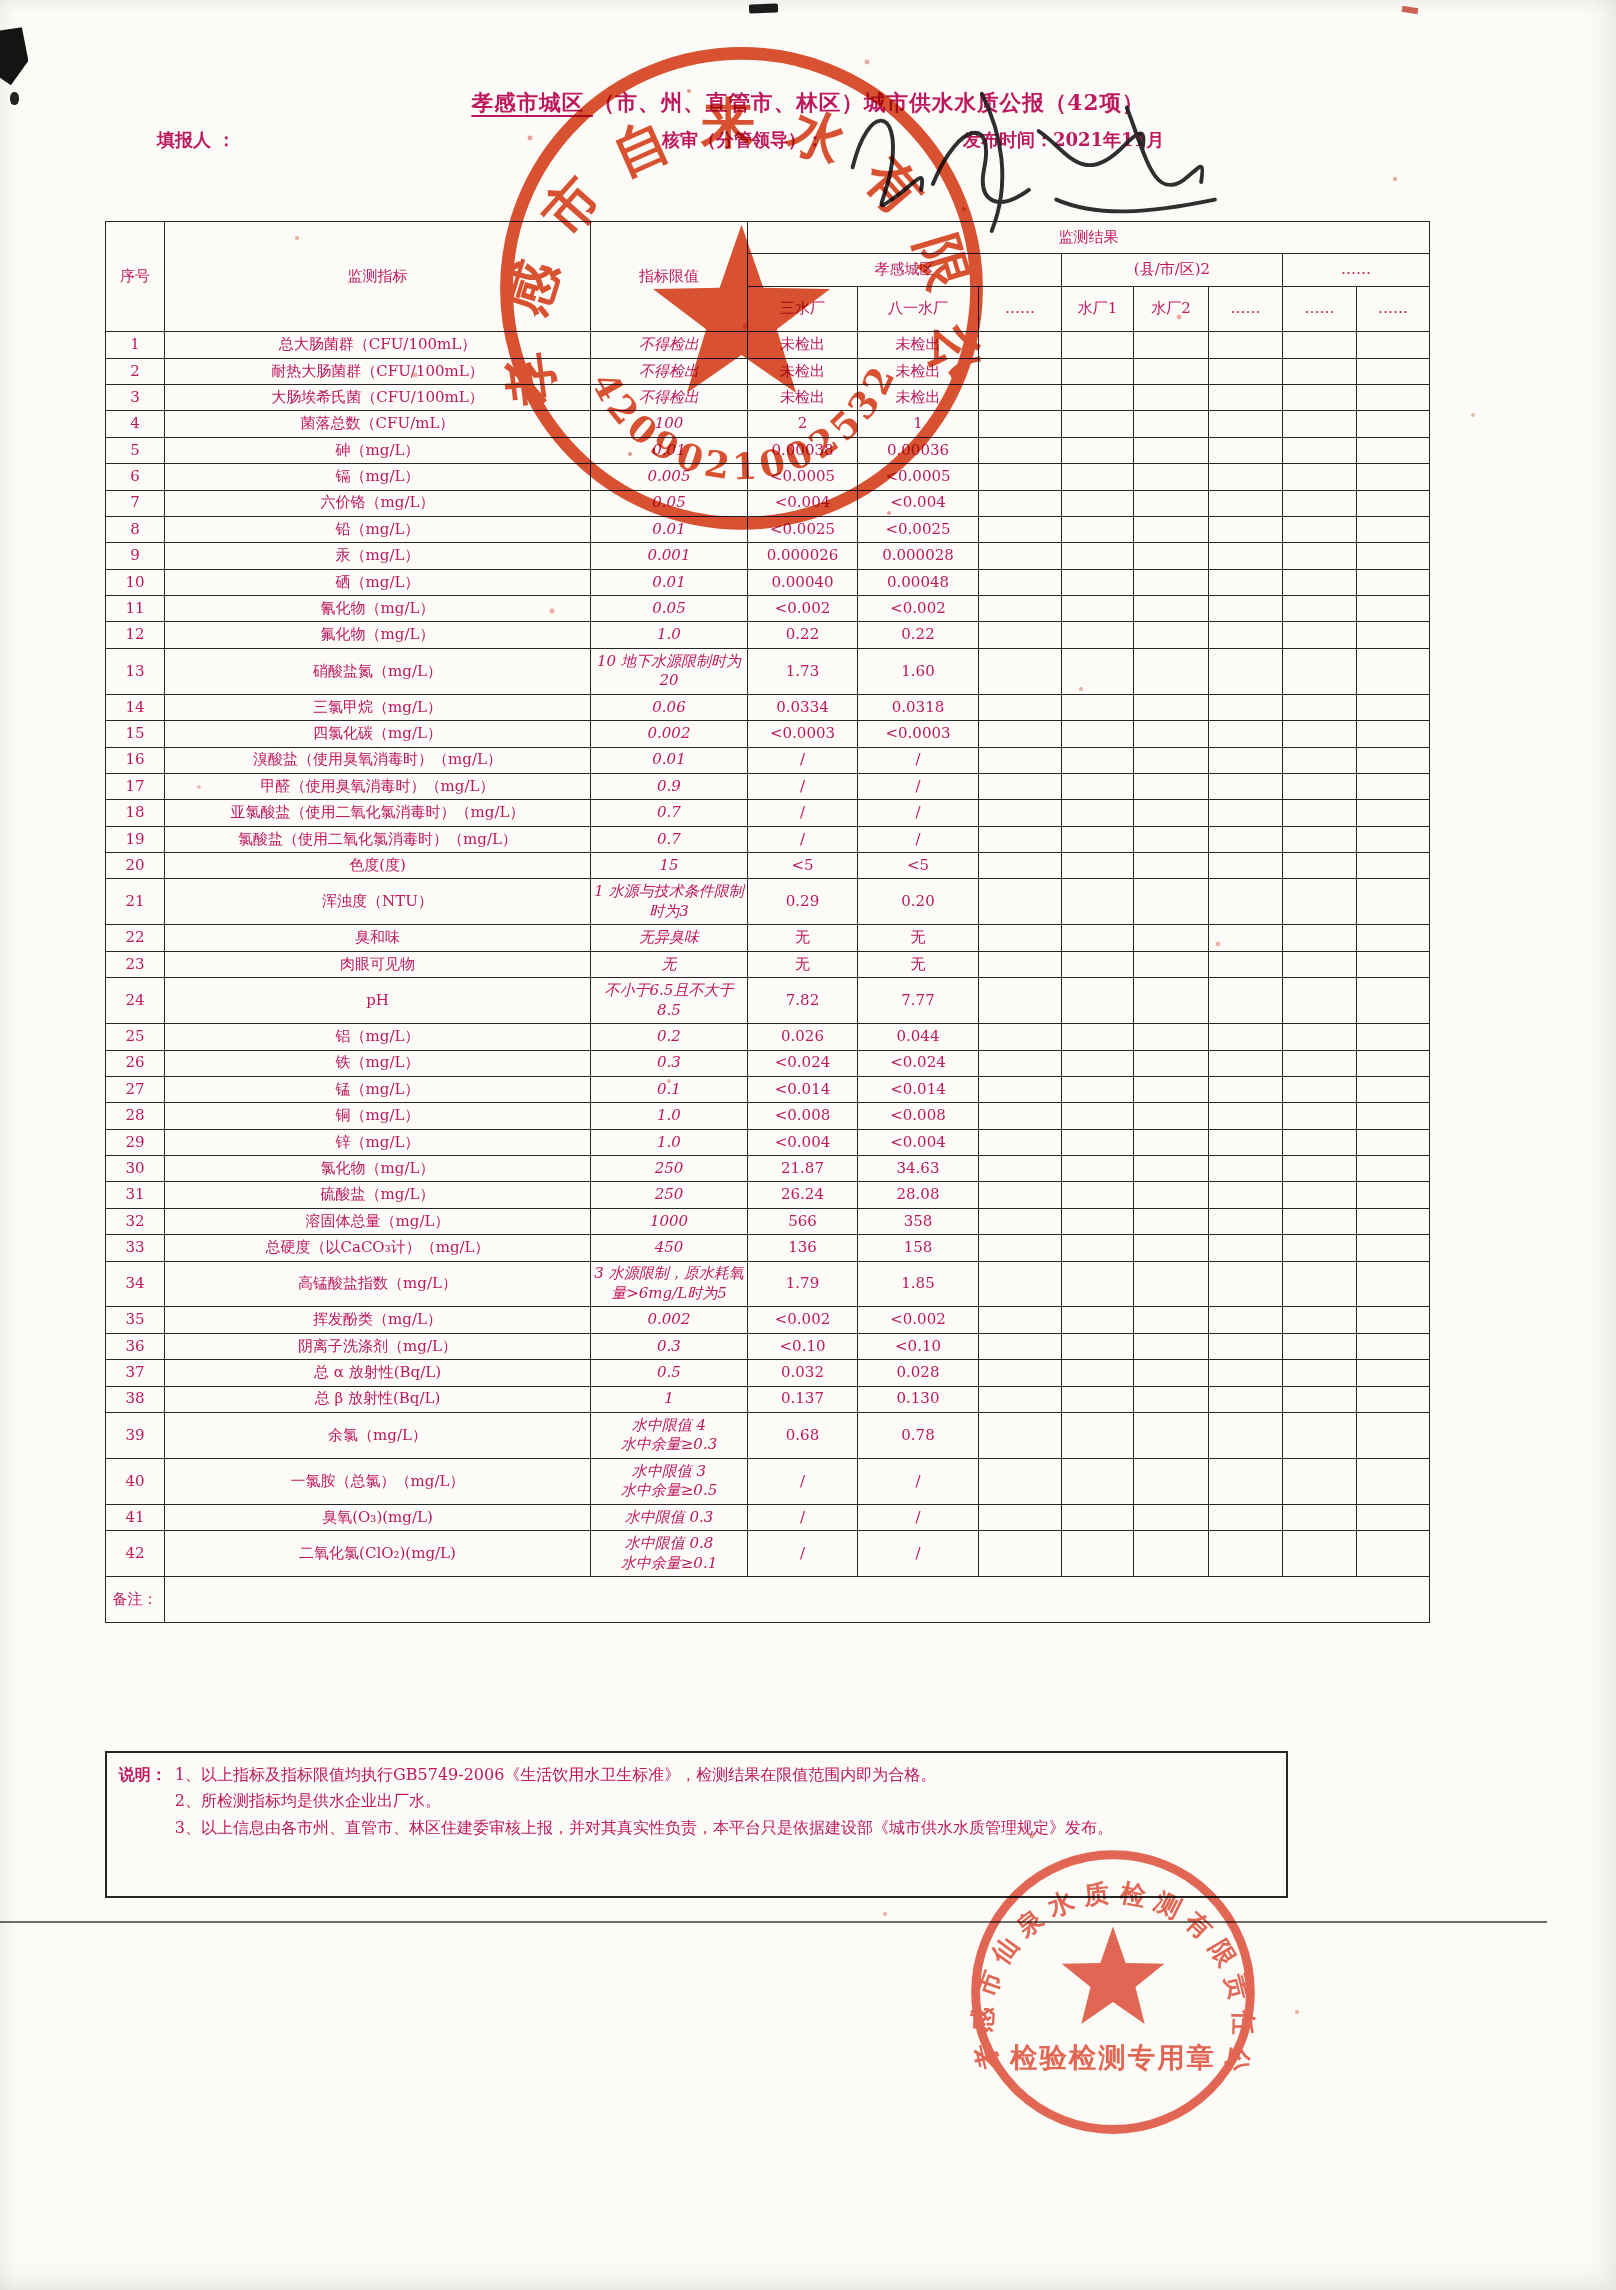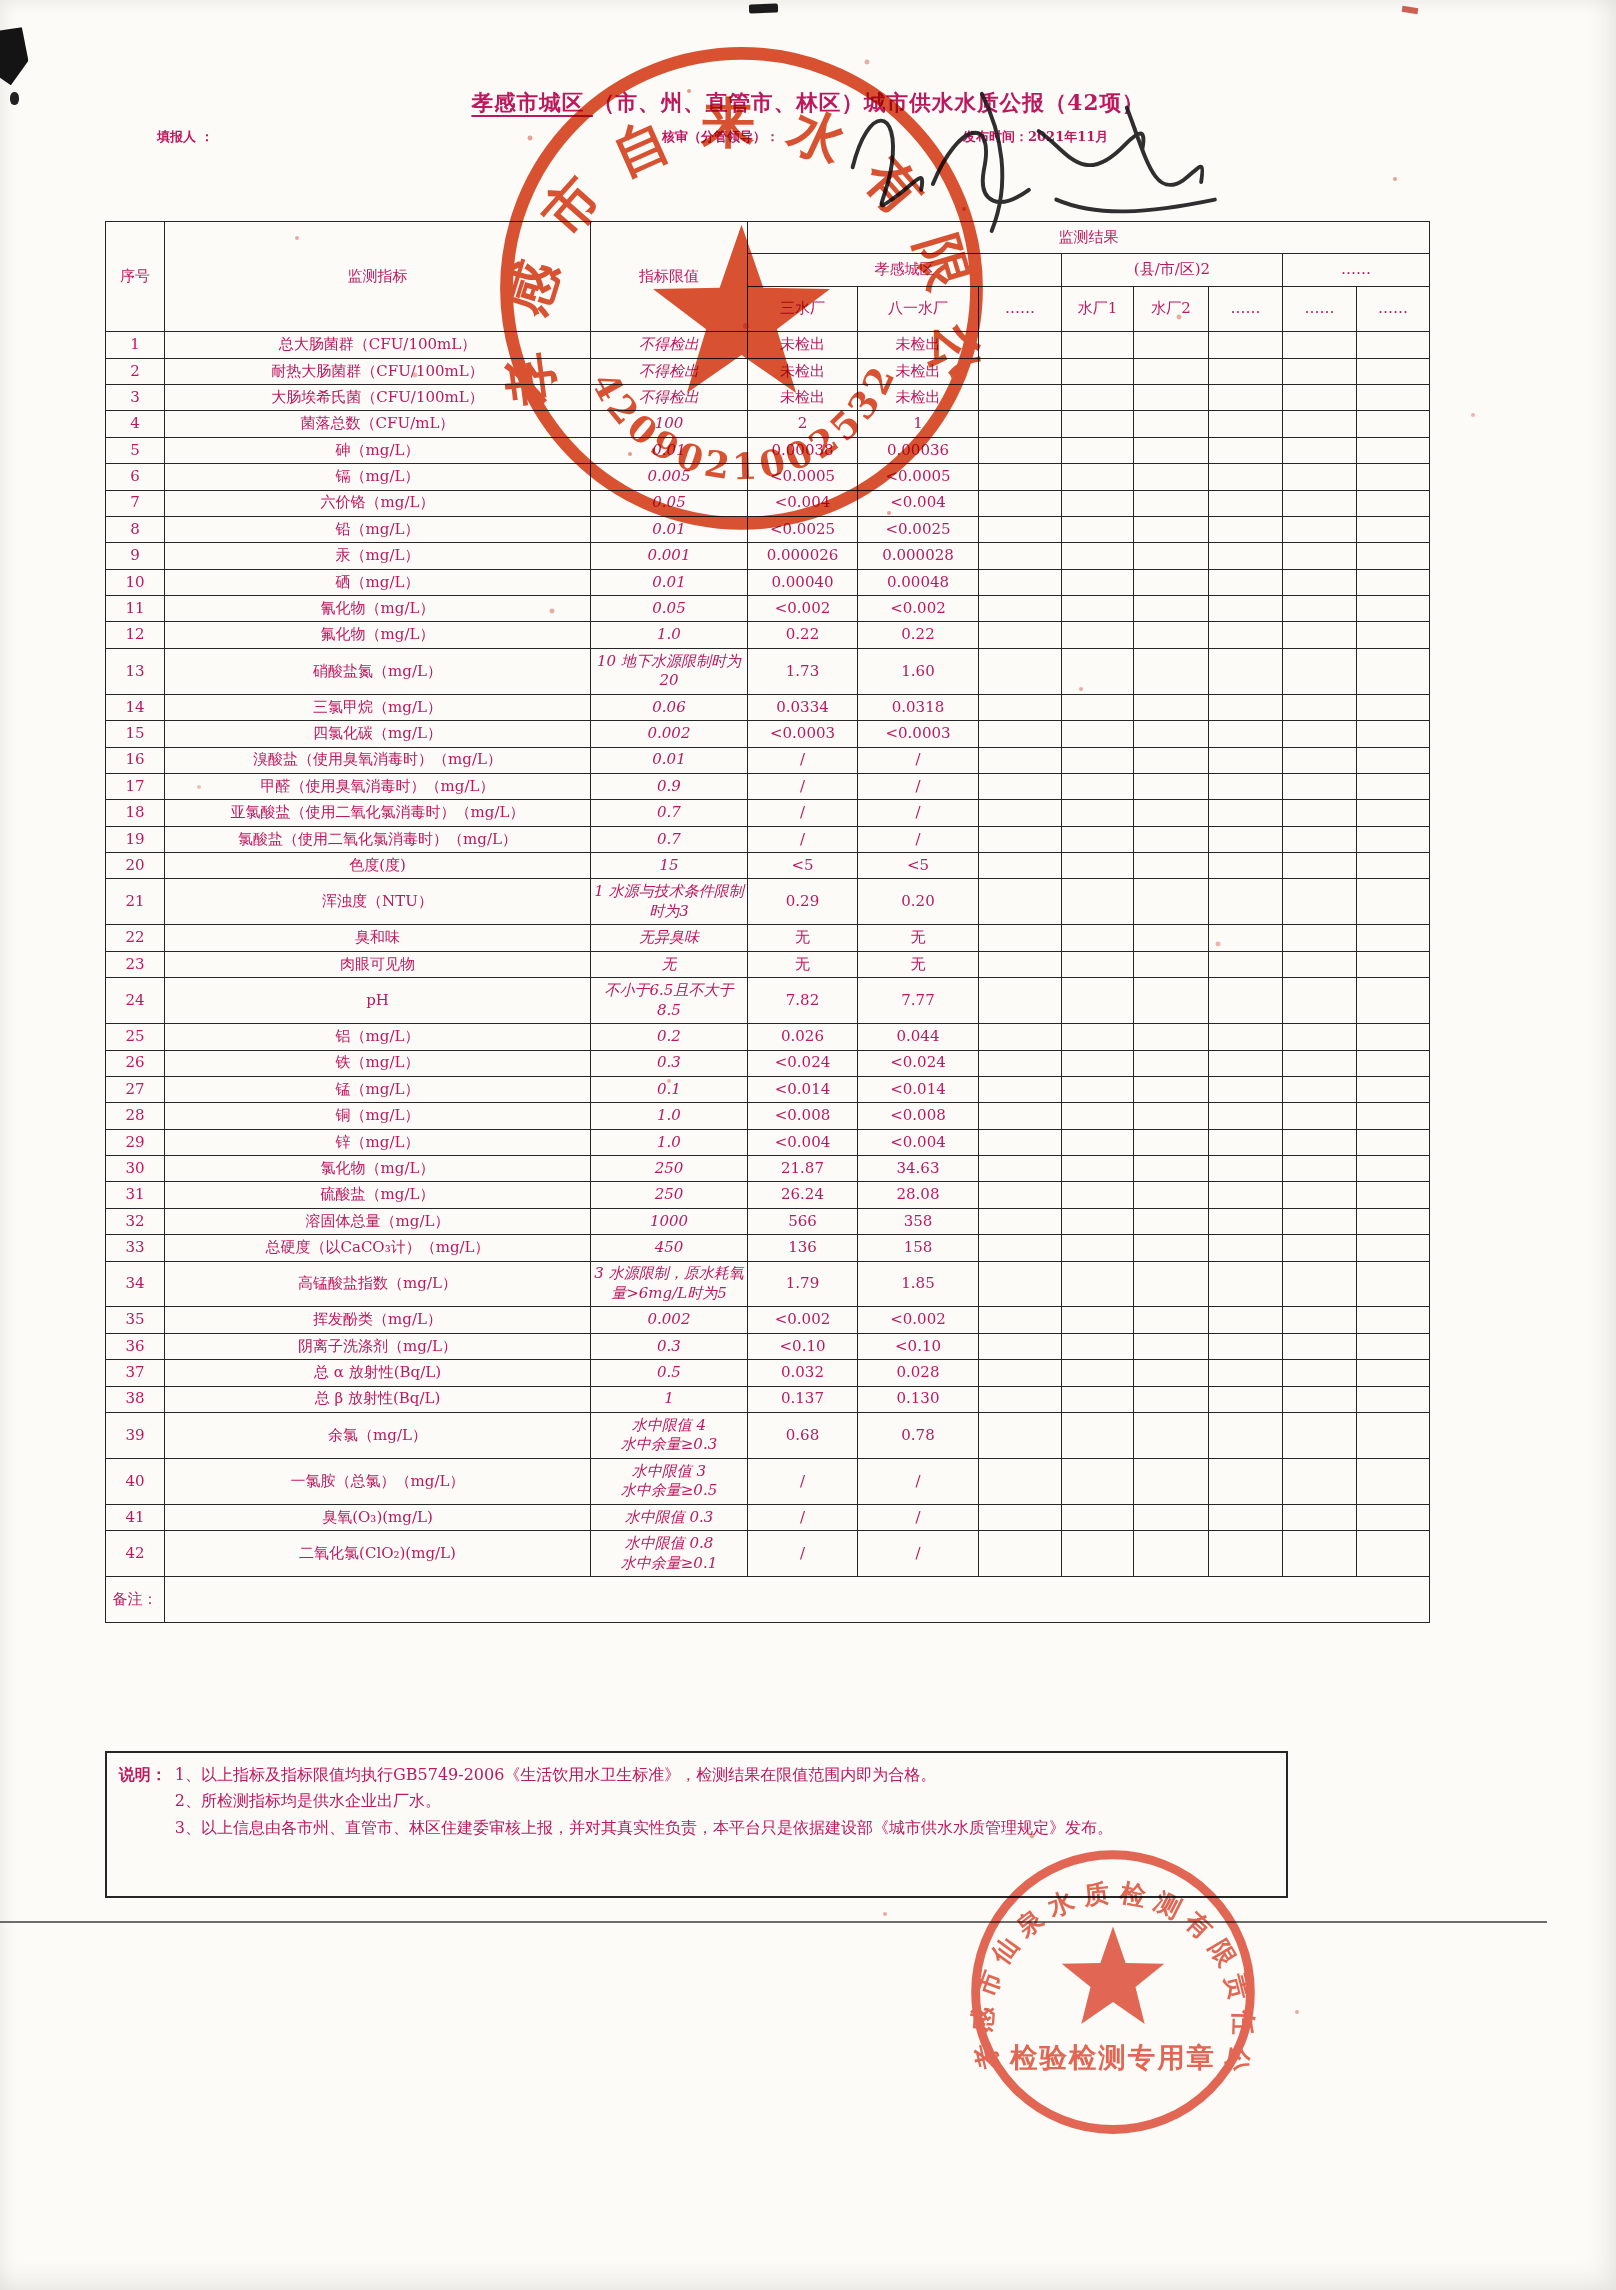--- a/index.html
+++ b/index.html
@@ -6,21 +6,21 @@
   .page {
     position:relative; width:1616px; height:2291px; margin:0 auto;
     background:#fcfbf8; overflow:hidden;
     font-family:"DejaVu Serif","Liberation Serif",serif; color:#be185d;
     box-shadow: inset -7.8px -9.8px 23.5px rgba(60,55,45,.10), inset 3.9px 3.9px 13.7px rgba(60,55,45,.05);
   }
   
   .title-row { position:absolute; top:88px; left:0; width:100%; text-align:center;
     font-size:21.6px; font-weight:bold; letter-spacing:1px; z-index:2; }
   .title-underline { text-decoration:underline; text-underline-offset:4.9px; text-decoration-thickness:2px; }
-  .meta-row { position:absolute; top:128px; left:0; width:100%; height:27.4px; font-size:13px; z-index:2; }
+  .meta-row { position:absolute; top:128px; left:0; width:100%; height:27.4px; font-size:18px; z-index:2; }
   .meta { position:absolute; white-space:nowrap; font-weight:600; }
   .meta.filler { left:157px; }
   .meta.reviewer { left:662px; }
   .meta.publish { left:963px; }
   
   table.main {
     position:absolute; top:221px; left:105px; width:1325px;
     border-collapse:collapse; table-layout:fixed; z-index:1;
   }
   table.main th, table.main td {

